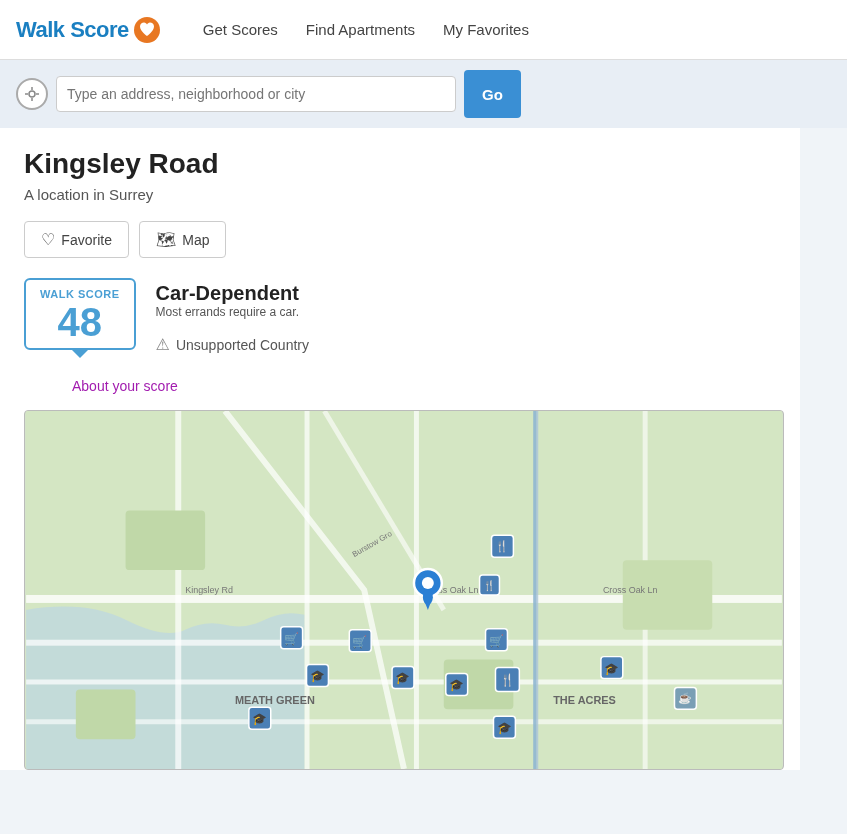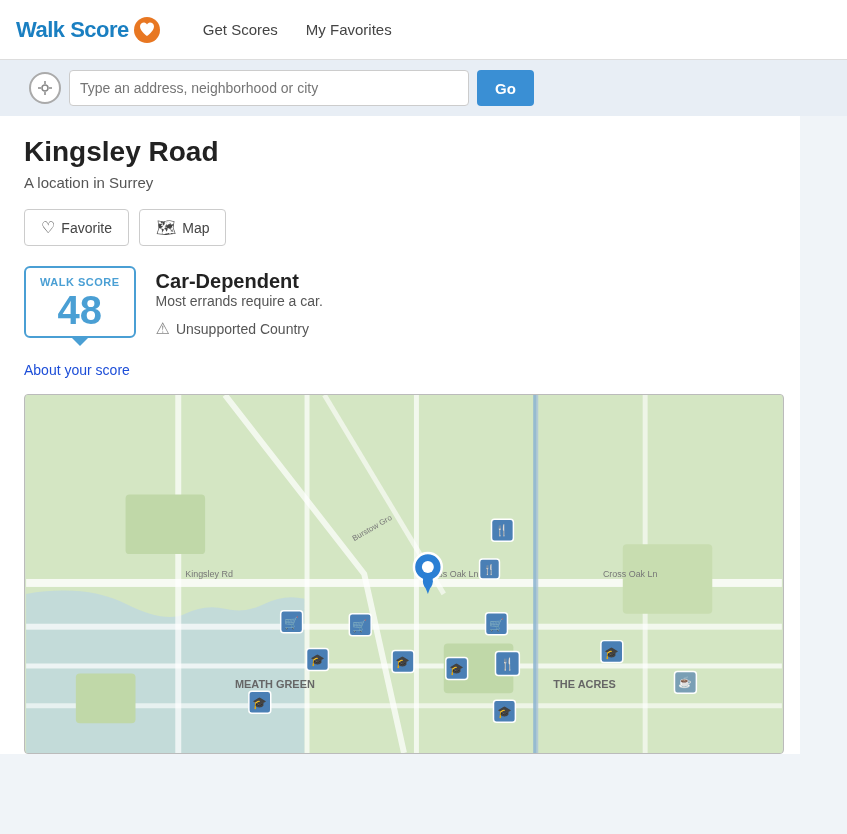--- a/index.html
+++ b/index.html
@@ -42,21 +42,21 @@
       color: #444;
       font-size: 15px;
       text-decoration: none;
       padding: 4px 10px;
       cursor: pointer;
     }
 
     
     #search-bar {
       background: #e8eef5;
-      padding: 10px 29px;
+      padding: 10px 16px;
       display: flex;
       align-items: center;
       gap: 8px;
     }
     #location-icon-btn {
       width: 32px;
       height: 32px;
       border-radius: 50%;
       border: 2px solid #aaa;
       background: #fff;
@@ -71,21 +71,21 @@
       max-width: 400px;
       height: 36px;
       border: 1px solid #ccc;
       border-radius: 4px;
       padding: 0 10px;
       font-size: 14px;
       color: #999;
       outline: none;
     }
     #go-button {
-      height: 36px;
+      height: 48px;
       padding: 0 18px;
       background: #3a8fd4;
       color: #fff;
       border: none;
       border-radius: 4px;
       font-size: 15px;
       font-weight: bold;
       cursor: pointer;
     }
 
@@ -171,43 +171,44 @@
     }
     #score-details {
       padding-top: 4px;
     }
     #score-title {
       font-size: 20px;
       font-weight: bold;
       color: #222;
     }
     #score-description {
-      font-size: 14px;
+      font-size: 12px;
       color: #555;
-      margin-bottom: 10px;
+      margin-bottom: 16px;
     }
     #score-warning {
       display: flex;
       align-items: center;
       gap: 6px;
       font-size: 14px;
       color: #555;
     }
     #warning-icon {
       font-size: 16px;
       color: #888;
     }
 
     #about-score-link {
-      color: #1d4ed8;
+      color: #a21caf;
       font-size: 14px;
       text-decoration: none;
       display: inline-block;
       margin-bottom: 16px;
       margin-top: 8px;
+      margin-left: 48px;
     }
 
     
     #map-container {
       width: 760px;
       height: 360px;
       background: #d4e4c8;
       border: 1px solid #bbb;
       border-radius: 4px;
       position: relative;
@@ -232,20 +233,21 @@
     <span id="logo-text">Walk Score</span>
 
     <svg id="logo-icon" viewBox="0 0 28 28" xmlns="http://www.w3.org/2000/svg">
       <circle cx="14" cy="14" r="13" fill="#e87722"></circle>
       <path d="M14 20 C14 20 7 15 7 10.5 C7 8 9 6.5 11 6.5 C12.5 6.5 13.5 7.5 14 8.5 C14.5 7.5 15.5 6.5 17 6.5 C19 6.5 21 8 21 10.5 C21 15 14 20 14 20Z" fill="white"></path>
     </svg>
   </a>
 
   <nav id="nav">
     <a class="nav-link" href="#">Get Scores</a>
+    <a class="nav-link" href="#">Find Apartments</a>
     <a class="nav-link" href="#">My Favorites</a>
   </nav>
 </div>
 
 <div id="search-bar">
   <button id="location-icon-btn" title="Use current location">
     <svg width="16" height="16" viewBox="0 0 16 16" fill="none" xmlns="http://www.w3.org/2000/svg">
       <circle cx="8" cy="8" r="3" stroke="#888" stroke-width="1.5" fill="none"></circle>
       <line x1="8" y1="1" x2="8" y2="4" stroke="#888" stroke-width="1.5"></line>
       <line x1="8" y1="12" x2="8" y2="15" stroke="#888" stroke-width="1.5"></line>

